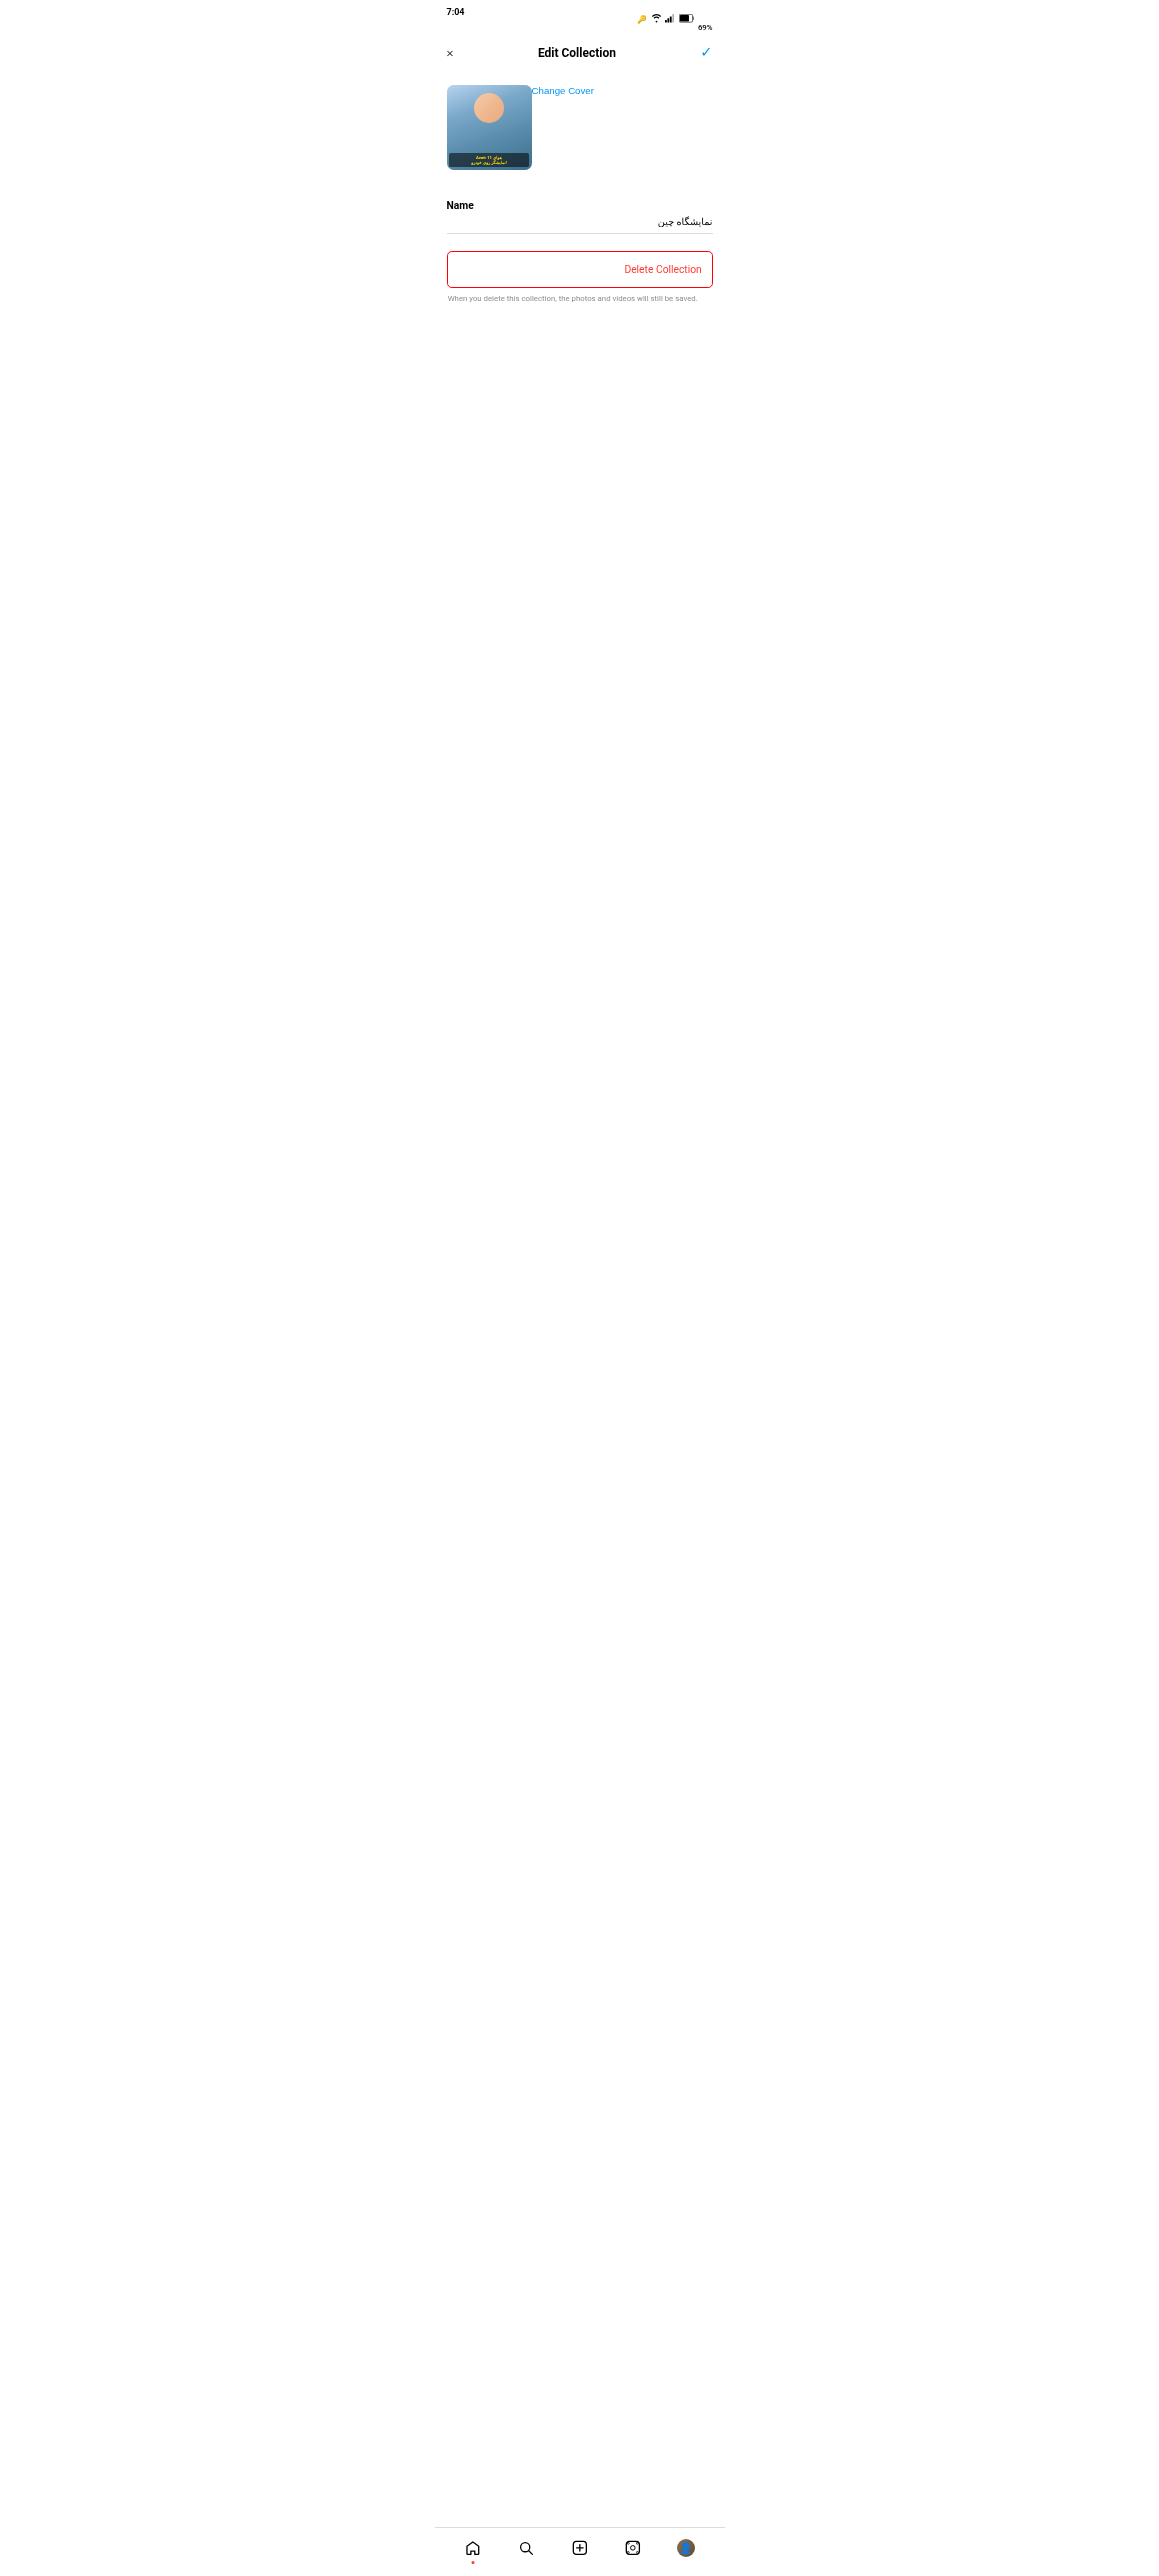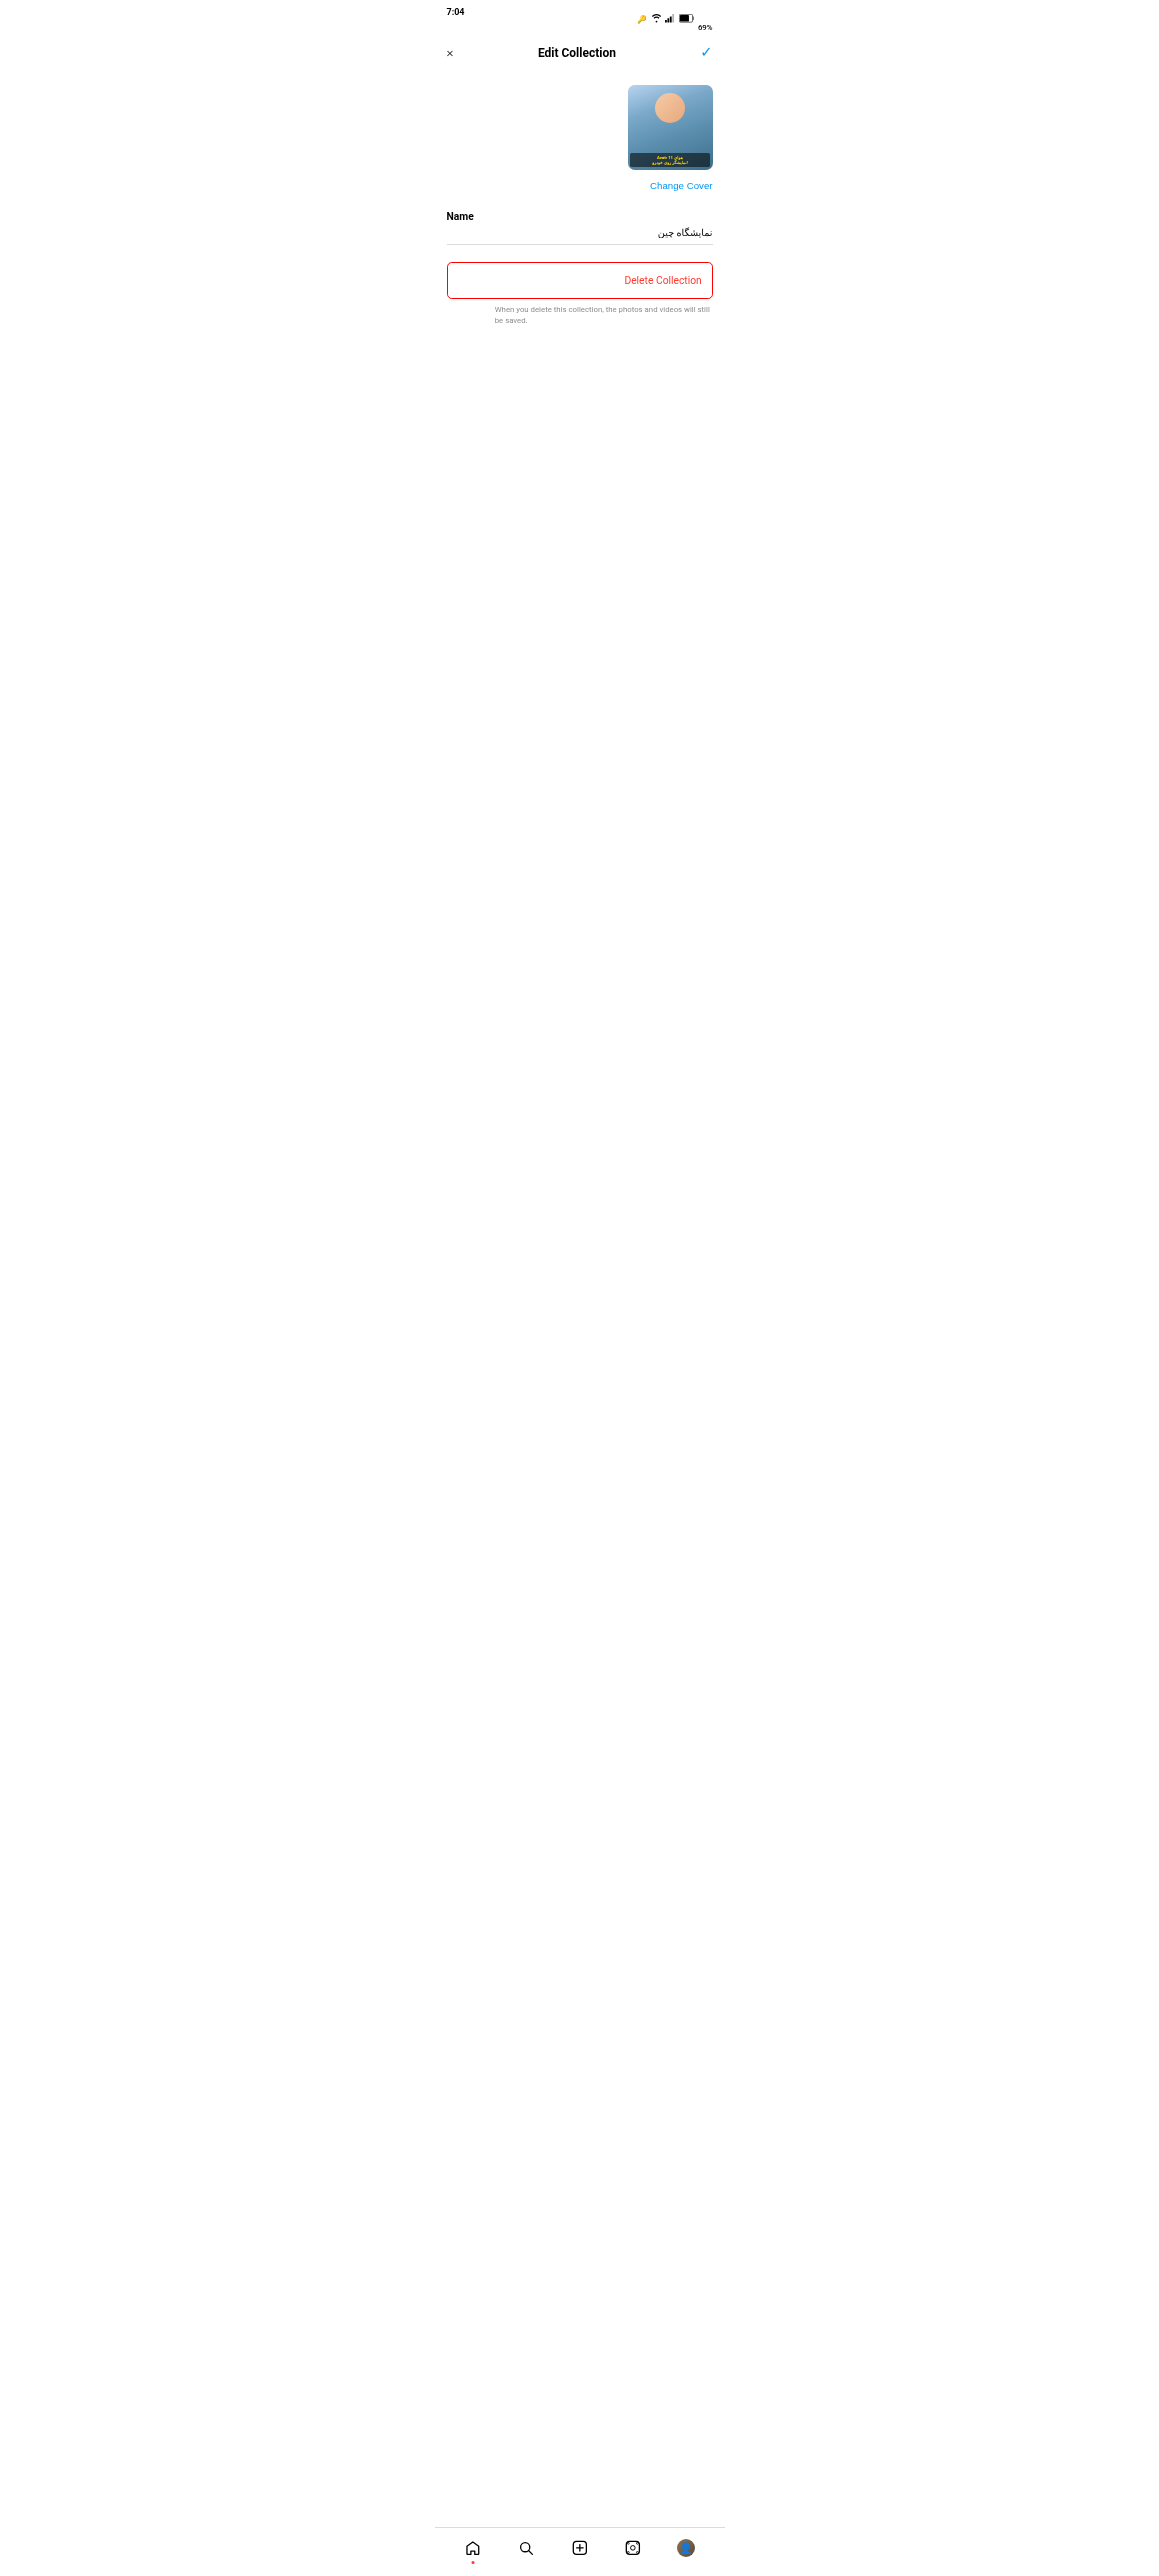--- a/index.html
+++ b/index.html
@@ -69,22 +69,22 @@
 
     .header-check {
       font-size: 14.5px;
       color: #0095f6;
       cursor: pointer;
     }
 
     
     .cover-section {
       display: flex;
-      flex-direction: column;
-      align-items: flex-end;
+      flex-direction: row;
+      align-items: flex-start;
       padding: 14.5px 12px 9.7px;
     }
 
     .cover-image-container {
       width: 85px;
       height: 85px;
       border-radius: 7.2px;
       overflow: hidden;
       margin-bottom: 9.7px;
       background: #ccc;
@@ -185,21 +185,20 @@
       cursor: pointer;
       margin-bottom: 6px;
       font-family: inherit;
     }
 
     .delete-description {
       font-size: 7.8px;
       color: #8e8e8e;
       line-height: 1.4;
       padding: 0 1.2px;
-      margin-left: 47px;
     }
 
     
     .spacer {
       flex: 1;
     }
 
     
     .bottom-nav {
       display: flex;

